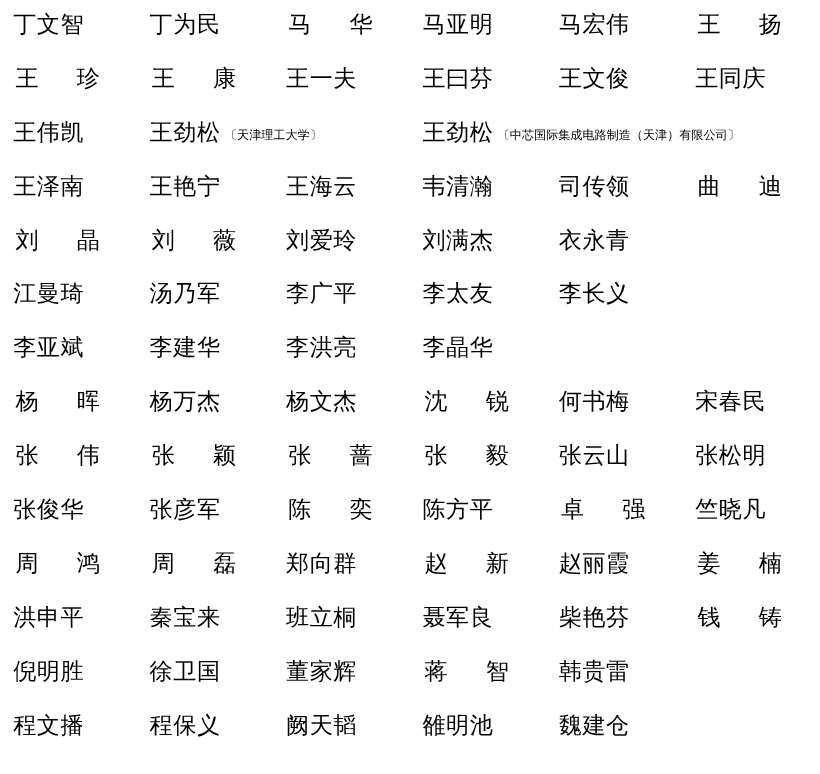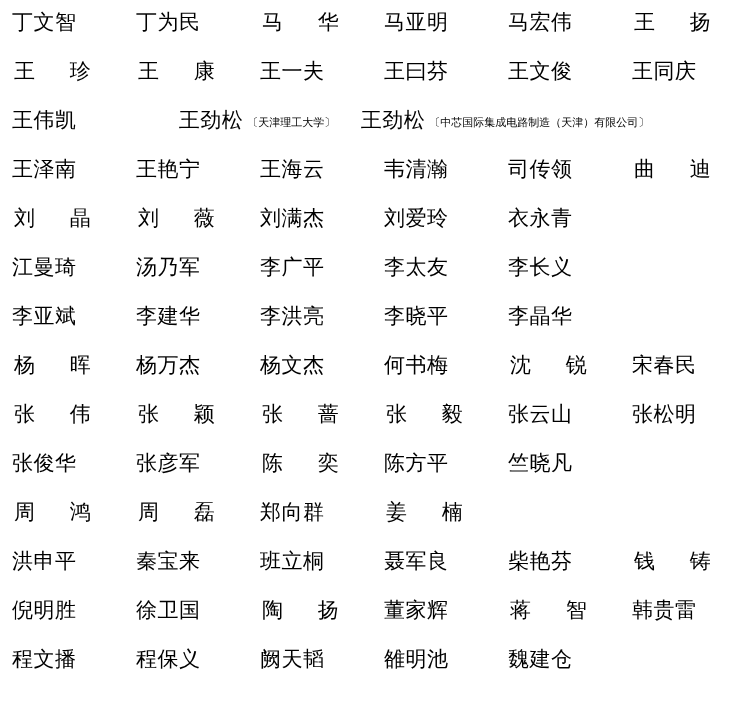--- a/index.html
+++ b/index.html
@@ -34,21 +34,20 @@
     flex-direction: row;
     align-items: baseline;
     justify-content: flex-start;
     padding-left: 6px;
     white-space: nowrap;
     overflow: visible;
   }
   .name-cell.wide {
     flex: 0 0 248px;
     width: 248px;
-    justify-content: center;
   }
   .name-text {
     font-size: 21px;
     letter-spacing: 0.5px;
     line-height: 28px;
   }
   
   .name-text.spaced {
     letter-spacing: 14px;
     padding-left: 2px;
@@ -141,26 +140,26 @@
       </div>
     </div>
     <div class="name-row">
       <div class="name-cell">
         <span class="name-text spaced">刘 晶</span>
       </div>
       <div class="name-cell">
         <span class="name-text spaced">刘 薇</span>
       </div>
       <div class="name-cell">
+        <span class="name-text">刘爱玲</span>
+      </div>
+      <div class="name-cell">
         <span class="name-text">刘满杰</span>
       </div>
       <div class="name-cell">
-        <span class="name-text">刘爱玲</span>
-      </div>
-      <div class="name-cell">
         <span class="name-text">衣永青</span>
       </div>
     </div>
     <div class="name-row">
       <div class="name-cell">
         <span class="name-text">江曼琦</span>
       </div>
       <div class="name-cell">
         <span class="name-text">汤乃军</span>
       </div>
@@ -178,43 +177,40 @@
       <div class="name-cell">
         <span class="name-text">李亚斌</span>
       </div>
       <div class="name-cell">
         <span class="name-text">李建华</span>
       </div>
       <div class="name-cell">
         <span class="name-text">李洪亮</span>
       </div>
       <div class="name-cell">
-        <span class="name-text">李晓平</span>
-      </div>
-      <div class="name-cell">
         <span class="name-text">李晶华</span>
       </div>
     </div>
     <div class="name-row">
       <div class="name-cell">
         <span class="name-text spaced">杨 晖</span>
       </div>
       <div class="name-cell">
         <span class="name-text">杨万杰</span>
       </div>
       <div class="name-cell">
         <span class="name-text">杨文杰</span>
       </div>
       <div class="name-cell">
+        <span class="name-text spaced">沈 锐</span>
+      </div>
+      <div class="name-cell">
         <span class="name-text">何书梅</span>
       </div>
       <div class="name-cell">
-        <span class="name-text spaced">沈 锐</span>
-      </div>
-      <div class="name-cell">
         <span class="name-text">宋春民</span>
       </div>
     </div>
     <div class="name-row">
       <div class="name-cell">
         <span class="name-text spaced">张 伟</span>
       </div>
       <div class="name-cell">
         <span class="name-text spaced">张 颖</span>
       </div>
@@ -238,34 +234,43 @@
       <div class="name-cell">
         <span class="name-text">张彦军</span>
       </div>
       <div class="name-cell">
         <span class="name-text spaced">陈 奕</span>
       </div>
       <div class="name-cell">
         <span class="name-text">陈方平</span>
       </div>
       <div class="name-cell">
+        <span class="name-text spaced">卓 强</span>
+      </div>
+      <div class="name-cell">
         <span class="name-text">竺晓凡</span>
       </div>
     </div>
     <div class="name-row">
       <div class="name-cell">
         <span class="name-text spaced">周 鸿</span>
       </div>
       <div class="name-cell">
         <span class="name-text spaced">周 磊</span>
       </div>
       <div class="name-cell">
         <span class="name-text">郑向群</span>
       </div>
       <div class="name-cell">
+        <span class="name-text spaced">赵 新</span>
+      </div>
+      <div class="name-cell">
+        <span class="name-text">赵丽霞</span>
+      </div>
+      <div class="name-cell">
         <span class="name-text spaced">姜 楠</span>
       </div>
     </div>
     <div class="name-row">
       <div class="name-cell">
         <span class="name-text">洪申平</span>
       </div>
       <div class="name-cell">
         <span class="name-text">秦宝来</span>
       </div>
@@ -281,23 +286,20 @@
       <div class="name-cell">
         <span class="name-text spaced">钱 铸</span>
       </div>
     </div>
     <div class="name-row">
       <div class="name-cell">
         <span class="name-text">倪明胜</span>
       </div>
       <div class="name-cell">
         <span class="name-text">徐卫国</span>
-      </div>
-      <div class="name-cell">
-        <span class="name-text spaced">陶 扬</span>
       </div>
       <div class="name-cell">
         <span class="name-text">董家辉</span>
       </div>
       <div class="name-cell">
         <span class="name-text spaced">蒋 智</span>
       </div>
       <div class="name-cell">
         <span class="name-text">韩贵雷</span>
       </div>

